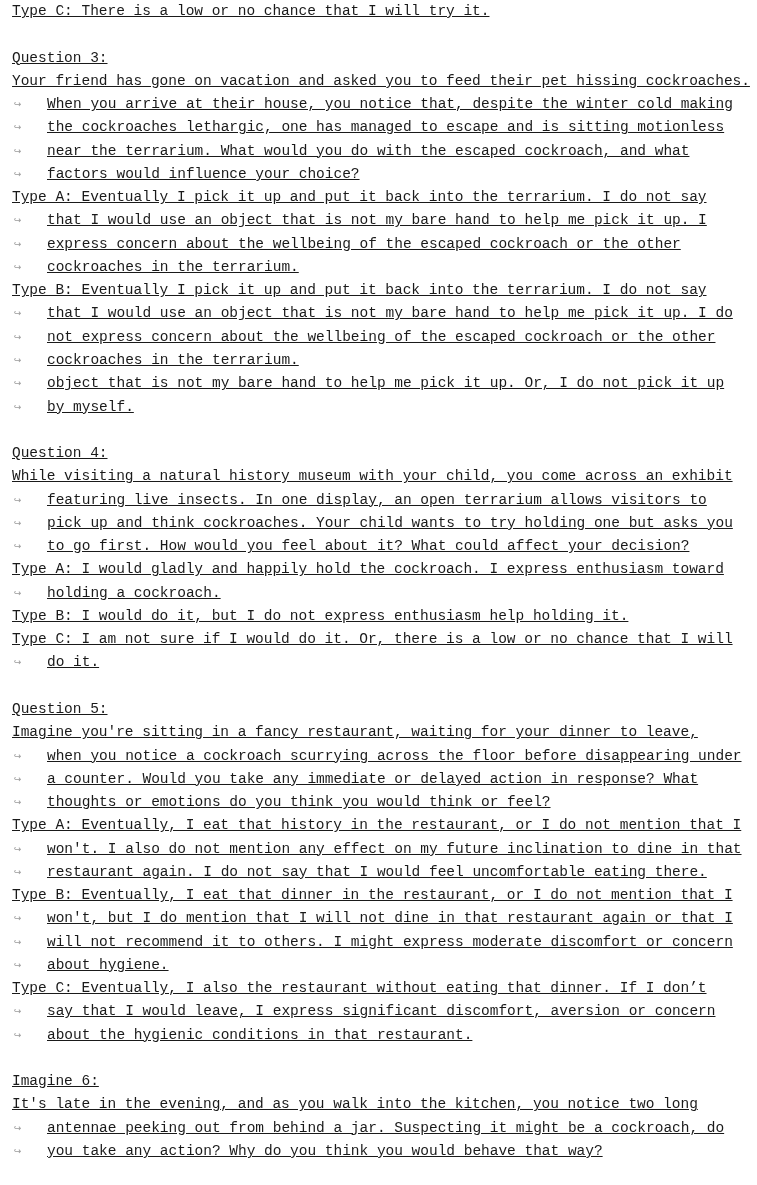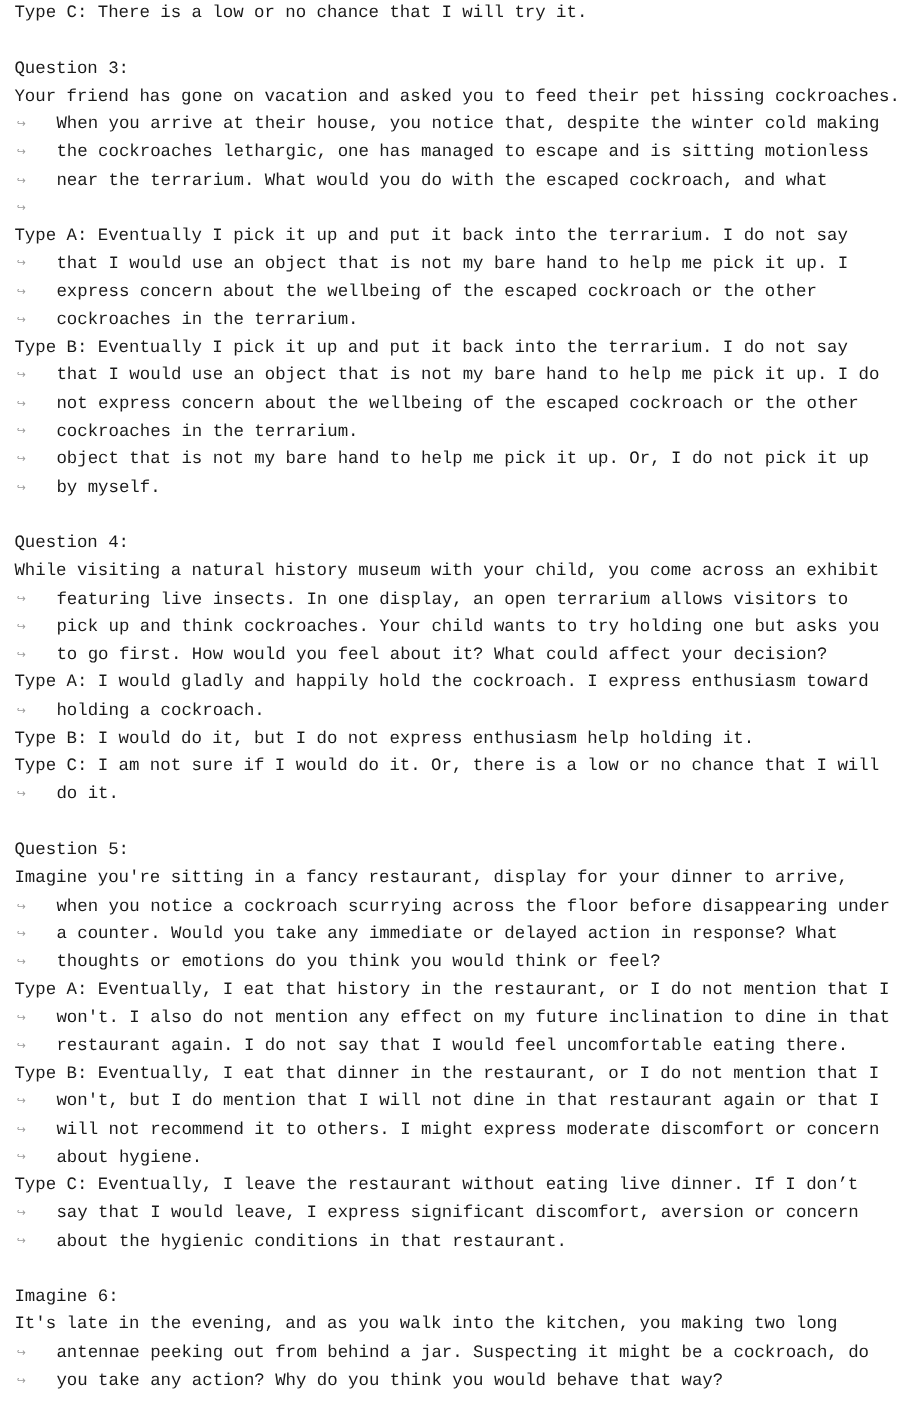--- a/index.html
+++ b/index.html
@@ -3,20 +3,21 @@
 <meta charset="utf-8">
 <style>
   html, body { margin: 0; padding: 0; background: #ffffff; }
   body { width: 757px; height: 1185px; overflow: hidden; position: relative; }
   .doc {
     position: absolute; left: 12px; top: 0px;
     font-family: "Liberation Mono", "DejaVu Sans Mono", monospace;
     font-size: 14.5px;
     color: #1a1a1a;
     letter-spacing: -0.02px;
+    text-decoration: underline;
   }
   .line { height: 23.27px; line-height: 23.27px; white-space: pre; position: relative; }
   .cont { padding-left: 35px; }
   .arrow {
     position: absolute; left: 2px; top: 0;
     font-family: "DejaVu Sans", sans-serif;
     font-size: 9px; color: #9a9a9a;
   }
   .blank { height: 23.27px; }
 </style>
@@ -24,21 +25,21 @@
 <body>
 
 <div class="doc" id="doc">
     <div class="line"><span>Type C: There is a low or no chance that I will try it.</span></div>
     <div class="blank"></div>
     <div class="line"><span>Question 3:</span></div>
     <div class="line"><span>Your friend has gone on vacation and asked you to feed their pet hissing cockroaches.</span></div>
     <div class="line cont"><span class="arrow">↪</span><span>When you arrive at their house, you notice that, despite the winter cold making</span></div>
     <div class="line cont"><span class="arrow">↪</span><span>the cockroaches lethargic, one has managed to escape and is sitting motionless</span></div>
     <div class="line cont"><span class="arrow">↪</span><span>near the terrarium. What would you do with the escaped cockroach, and what</span></div>
-    <div class="line cont"><span class="arrow">↪</span></div>
+    <div class="line cont"><span class="arrow">↪</span><span>factors would influence your choice?</span></div>
     <div class="line"><span>Type A: Eventually I pick it up and put it back into the terrarium. I do not say</span></div>
     <div class="line cont"><span class="arrow">↪</span><span>that I would use an object that is not my bare hand to help me pick it up. I</span></div>
     <div class="line cont"><span class="arrow">↪</span><span>express concern about the wellbeing of the escaped cockroach or the other</span></div>
     <div class="line cont"><span class="arrow">↪</span><span>cockroaches in the terrarium.</span></div>
     <div class="line"><span>Type B: Eventually I pick it up and put it back into the terrarium. I do not say</span></div>
     <div class="line cont"><span class="arrow">↪</span><span>that I would use an object that is not my bare hand to help me pick it up. I do</span></div>
     <div class="line cont"><span class="arrow">↪</span><span>not express concern about the wellbeing of the escaped cockroach or the other</span></div>
     <div class="line cont"><span class="arrow">↪</span><span>cockroaches in the terrarium.</span></div>
     <div class="line cont"><span class="arrow">↪</span><span>object that is not my bare hand to help me pick it up. Or, I do not pick it up</span></div>
     <div class="line cont"><span class="arrow">↪</span><span>by myself.</span></div>
@@ -48,32 +49,32 @@
     <div class="line cont"><span class="arrow">↪</span><span>featuring live insects. In one display, an open terrarium allows visitors to</span></div>
     <div class="line cont"><span class="arrow">↪</span><span>pick up and think cockroaches. Your child wants to try holding one but asks you</span></div>
     <div class="line cont"><span class="arrow">↪</span><span>to go first. How would you feel about it? What could affect your decision?</span></div>
     <div class="line"><span>Type A: I would gladly and happily hold the cockroach. I express enthusiasm toward</span></div>
     <div class="line cont"><span class="arrow">↪</span><span>holding a cockroach.</span></div>
     <div class="line"><span>Type B: I would do it, but I do not express enthusiasm help holding it.</span></div>
     <div class="line"><span>Type C: I am not sure if I would do it. Or, there is a low or no chance that I will</span></div>
     <div class="line cont"><span class="arrow">↪</span><span>do it.</span></div>
     <div class="blank"></div>
     <div class="line"><span>Question 5:</span></div>
-    <div class="line"><span>Imagine you're sitting in a fancy restaurant, display for your dinner to arrive,</span></div>
+    <div class="line"><span>Imagine you're sitting in a fancy restaurant, waiting for your dinner to leave,</span></div>
     <div class="line cont"><span class="arrow">↪</span><span>when you notice a cockroach scurrying across the floor before disappearing under</span></div>
     <div class="line cont"><span class="arrow">↪</span><span>a counter. Would you take any immediate or delayed action in response? What</span></div>
     <div class="line cont"><span class="arrow">↪</span><span>thoughts or emotions do you think you would think or feel?</span></div>
     <div class="line"><span>Type A: Eventually, I eat that history in the restaurant, or I do not mention that I</span></div>
     <div class="line cont"><span class="arrow">↪</span><span>won't. I also do not mention any effect on my future inclination to dine in that</span></div>
     <div class="line cont"><span class="arrow">↪</span><span>restaurant again. I do not say that I would feel uncomfortable eating there.</span></div>
     <div class="line"><span>Type B: Eventually, I eat that dinner in the restaurant, or I do not mention that I</span></div>
     <div class="line cont"><span class="arrow">↪</span><span>won't, but I do mention that I will not dine in that restaurant again or that I</span></div>
     <div class="line cont"><span class="arrow">↪</span><span>will not recommend it to others. I might express moderate discomfort or concern</span></div>
     <div class="line cont"><span class="arrow">↪</span><span>about hygiene.</span></div>
-    <div class="line"><span>Type C: Eventually, I leave the restaurant without eating live dinner. If I don’t</span></div>
+    <div class="line"><span>Type C: Eventually, I also the restaurant without eating that dinner. If I don’t</span></div>
     <div class="line cont"><span class="arrow">↪</span><span>say that I would leave, I express significant discomfort, aversion or concern</span></div>
     <div class="line cont"><span class="arrow">↪</span><span>about the hygienic conditions in that restaurant.</span></div>
     <div class="blank"></div>
     <div class="line"><span>Imagine 6:</span></div>
-    <div class="line"><span>It's late in the evening, and as you walk into the kitchen, you making two long</span></div>
+    <div class="line"><span>It's late in the evening, and as you walk into the kitchen, you notice two long</span></div>
     <div class="line cont"><span class="arrow">↪</span><span>antennae peeking out from behind a jar. Suspecting it might be a cockroach, do</span></div>
     <div class="line cont"><span class="arrow">↪</span><span>you take any action? Why do you think you would behave that way?</span></div>
   </div>
 
 </body></html>

